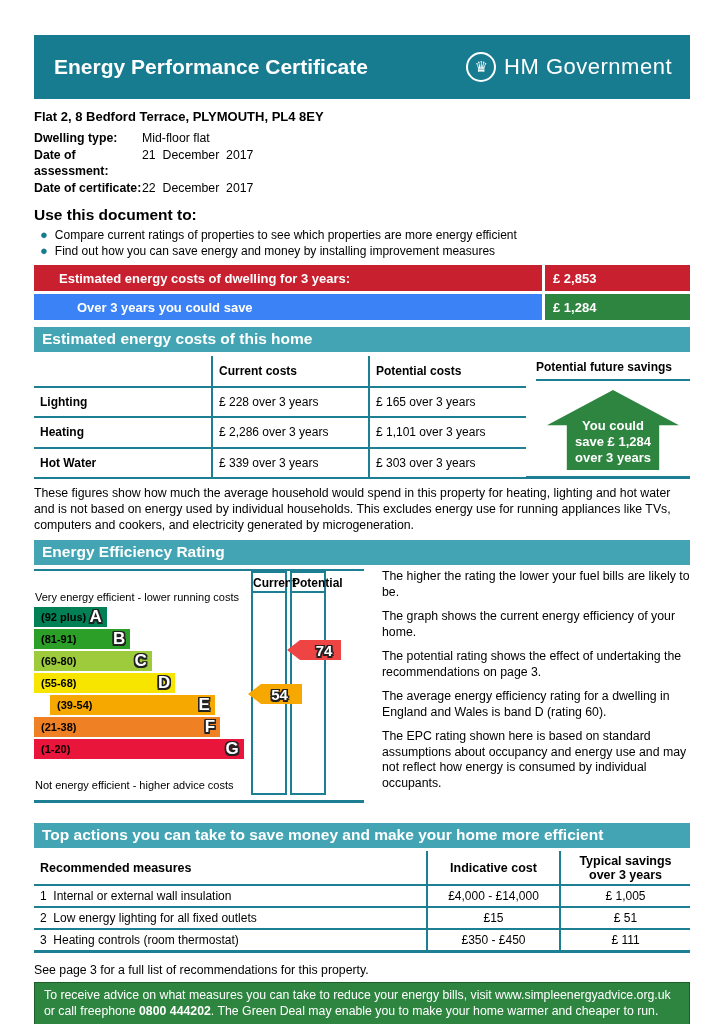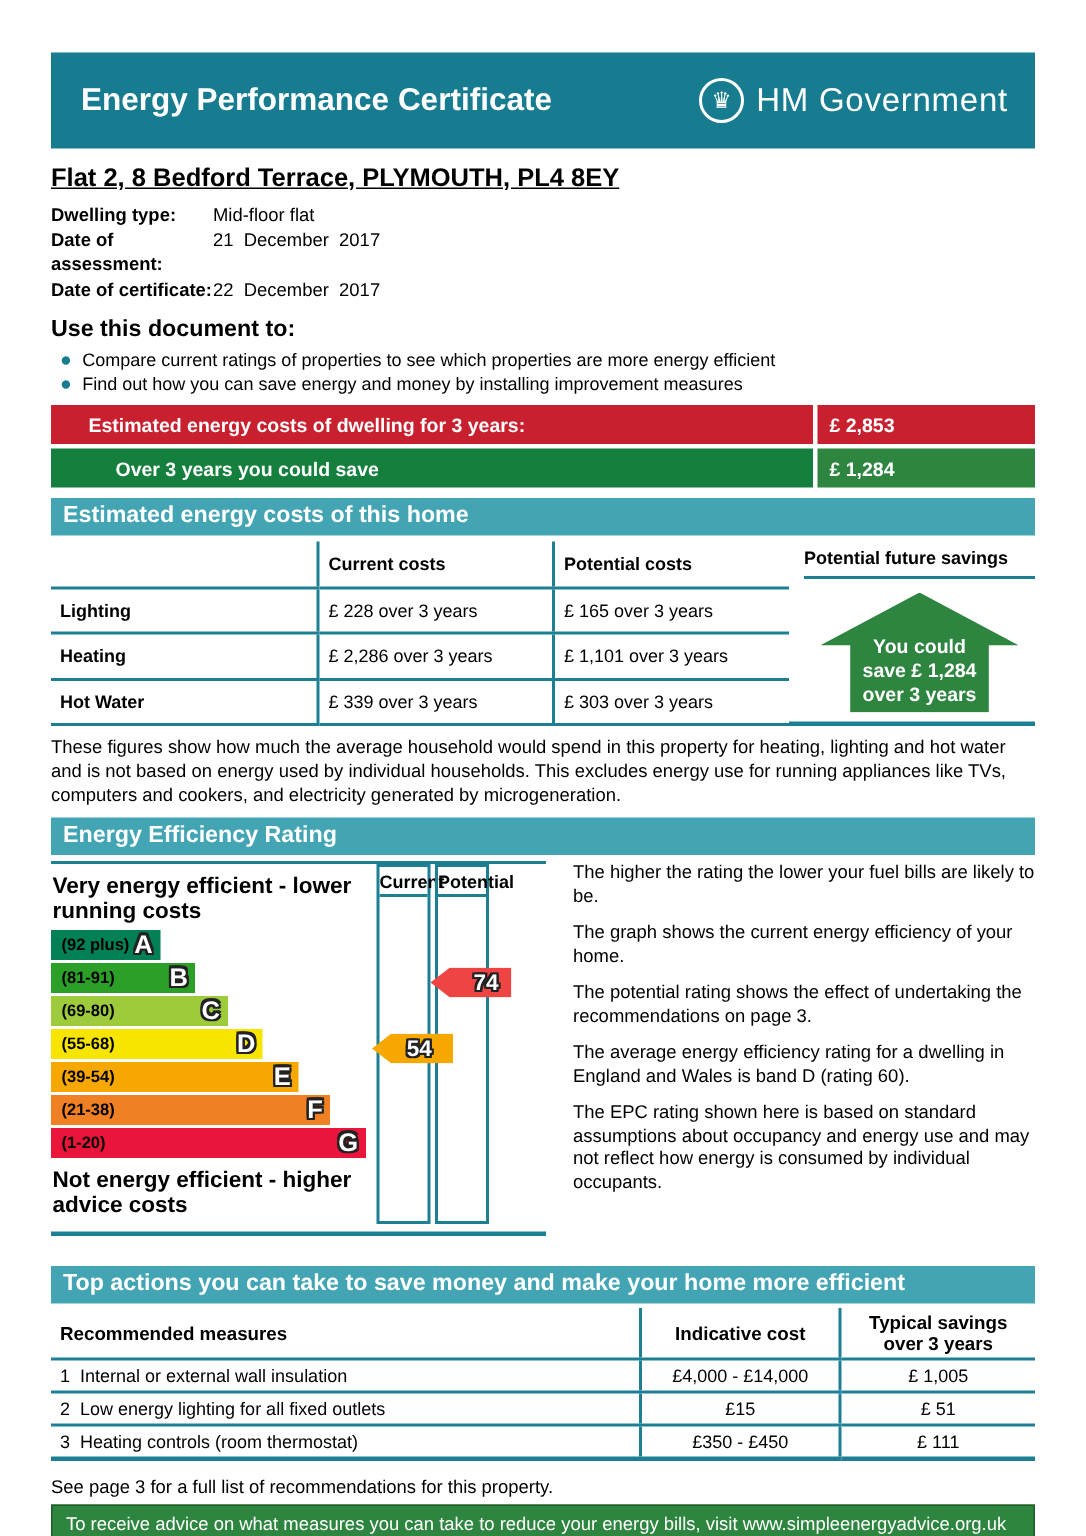--- a/index.html
+++ b/index.html
@@ -7,21 +7,21 @@
   body { height:1024px; overflow:hidden; }
   .page { margin:35px 34px 0 34px; width:656px; }
 
   
   .hdr { height:64px; background:#177c90; display:flex; align-items:center; justify-content:space-between; padding:0 18px 0 20px; }
   .hdr-title { color:#fff; font-size:21px; font-weight:bold; }
   .gov { display:flex; align-items:center; gap:8px; color:#fff; }
   .crest { width:30px; height:30px; border:2px solid #fff; border-radius:50%; display:flex; align-items:center; justify-content:center; font-size:15px; color:#fff; }
   .gov-text { font-size:22px; letter-spacing:0.5px; }
 
-  .address { margin-top:10px; font-size:17px; font-weight:bold;text-decoration:underline; }
+  .address { margin-top:10px; font-size:13px; font-weight:bold; }
 
   .details { margin-top:6px; display:flex; font-size:12.3px; line-height:16.5px; }
   .dcol-l { width:330px; }
   .dcol-r { flex:1; }
   .drow { display:flex; }
   .dlabel { font-weight:bold; }
   .dcol-l .dlabel { width:108px; }
   .dcol-r .dlabel { width:130px; }
   .dval { white-space:pre-wrap; }
 
@@ -54,21 +54,21 @@
            clip-path:polygon(50% 0, 100% 44%, 85% 44%, 85% 100%, 15% 100%, 15% 44%, 0 44%);
            display:flex; flex-direction:column; justify-content:flex-end; align-items:center;
            color:#fff; font-size:13px; font-weight:bold; line-height:16px; padding-bottom:4px; text-align:center; }
 
   .note { margin-top:6px; font-size:12.3px; line-height:16px; }
 
   
   .chart-row { margin-top:4px; display:flex; }
   .chart { width:330px; border-top:2px solid #1d7f93; border-bottom:3px solid #1d7f93; display:flex; padding-bottom:5px; }
   .bands-panel { width:214px; }
-  .scale-note { font-size:15px; font-weight:bold; margin:6px 0 4px 1px; }
+  .scale-note { font-size:11px; font-weight:normal; margin:20px 0 4px 1px; }
   .band { height:20px; margin-bottom:2px; display:flex; align-items:center; justify-content:space-between; padding:0 5px 0 7px; }
   .brange { font-size:11px; font-weight:bold; }
   .bletter { font-size:17px; font-weight:bold; color:#fff; line-height:18px;
     text-shadow:-1.5px -1.5px 0 #222,1.5px -1.5px 0 #222,-1.5px 1.5px 0 #222,1.5px 1.5px 0 #222,-1.5px 0 0 #222,1.5px 0 0 #222,0 -1.5px 0 #222,0 1.5px 0 #222; }
   .rcol { width:36px; margin-left:3px; border:2px solid #1d7f93; display:flex; flex-direction:column; }
   .rcol-head { height:20px; line-height:20px; text-align:center; font-size:12px; font-weight:bold; border-bottom:2px solid #1d7f93; }
   .rcol-body { position:relative; flex:1; }
   .rarrow { position:absolute; left:-5px; width:54px; height:20px;
     clip-path:polygon(0 50%, 13px 0, 100% 0, 100% 100%, 13px 100%);
     display:flex; align-items:center; justify-content:center; padding-left:9px;
@@ -134,21 +134,21 @@
         <span class="dot">●</span>
         <span>Find out how you can save energy and money by installing improvement measures</span>
       </div>
   </div>
 
   <div class="banner">
     <div class="bseg lab" style="background: rgb(200, 32, 46); padding-left: 25px;">Estimated energy costs of dwelling for 3 years:</div>
     <div class="bseg val" style="background: rgb(200, 32, 46);">£ 2,853</div>
   </div>
   <div class="banner">
-    <div class="bseg lab" style="background: #15803d; padding-left: 43px;">Over 3 years you could save</div>
+    <div class="bseg lab" style="background: #3b82f6; padding-left: 43px;">Over 3 years you could save</div>
     <div class="bseg val" style="background: rgb(46, 133, 64);">£ 1,284</div>
   </div>
 
   <div class="band-head">Estimated energy costs of this home</div>
   <div class="costs-wrap">
     <table class="costs-tbl">
       <tbody>
           <tr>
         <th></th>
         <th class="c2">Current costs</th>
@@ -196,21 +196,21 @@
             <span class="bletter">B</span>
           </div>
         <div class="band" style="width: 55%; background: rgb(157, 203, 60);">
             <span class="brange">(69-80)</span>
             <span class="bletter">C</span>
           </div>
         <div class="band" style="width: 66%; background: rgb(247, 229, 0);">
             <span class="brange">(55-68)</span>
             <span class="bletter">D</span>
           </div>
-        <div class="band" style="width: 77%; background: rgb(246, 168, 0);">
+        <div class="band" style="width: 77%; background: rgb(246, 168, 0); margin-left: 16px;">
             <span class="brange">(39-54)</span>
             <span class="bletter">E</span>
           </div>
         <div class="band" style="width: 87%; background: rgb(239, 128, 35);">
             <span class="brange">(21-38)</span>
             <span class="bletter">F</span>
           </div>
         <div class="band" style="width: 98%; background: rgb(233, 21, 59);">
             <span class="brange">(1-20)</span>
             <span class="bletter">G</span>

